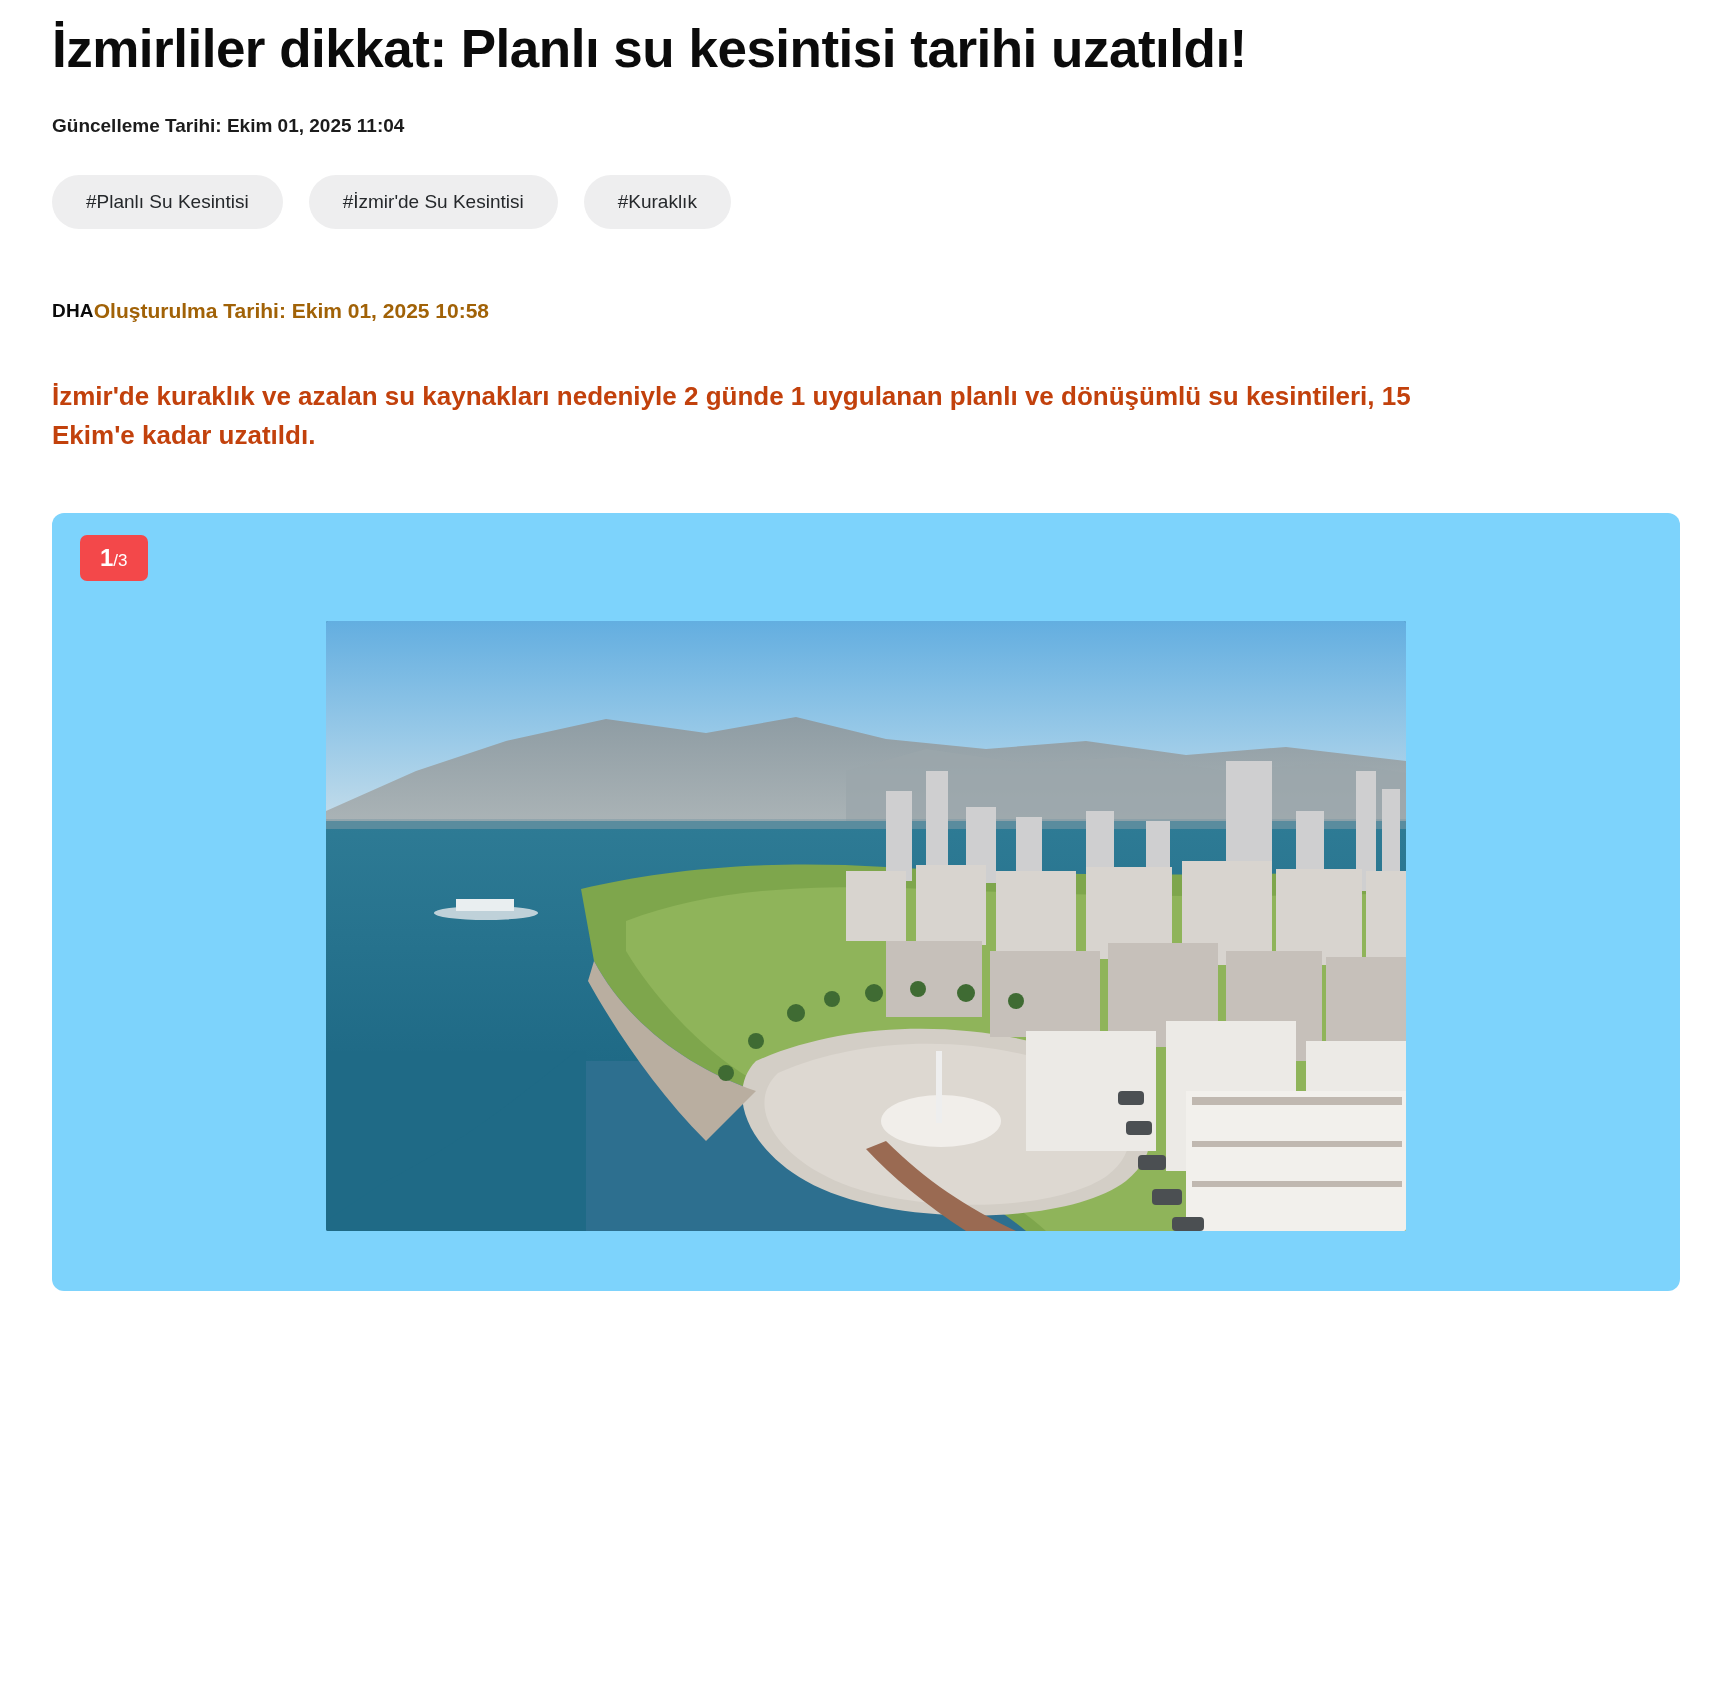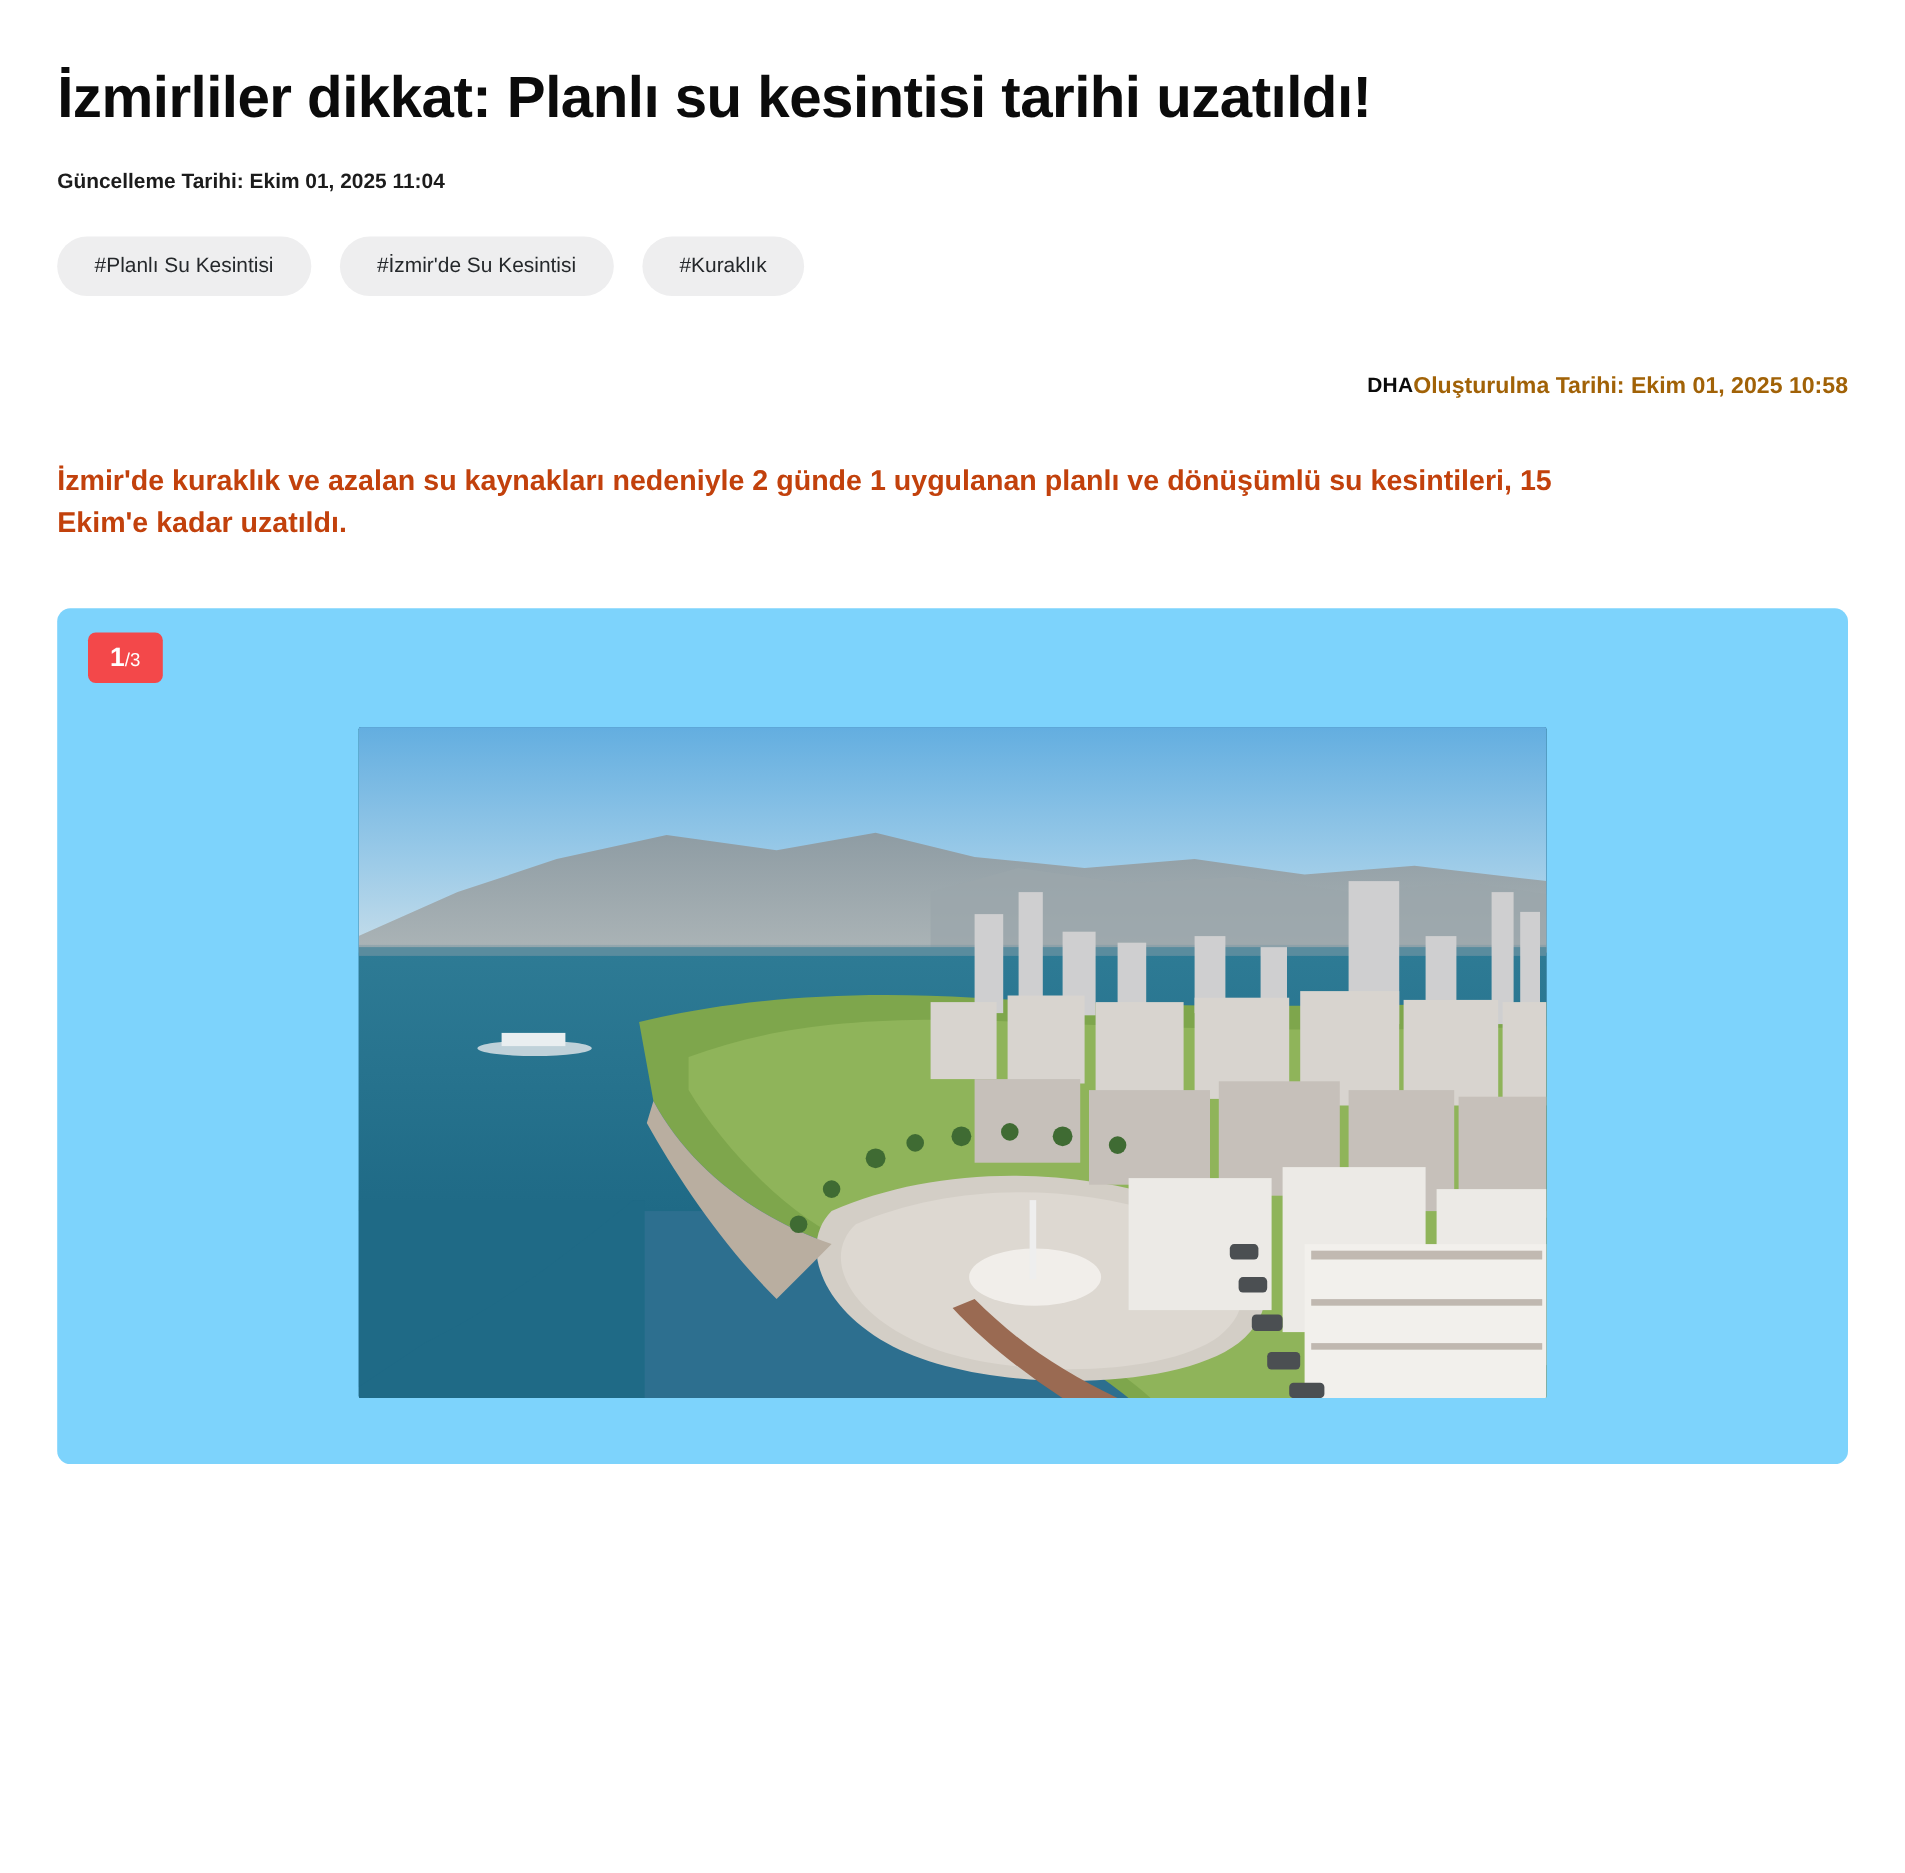--- a/index.html
+++ b/index.html
@@ -12,21 +12,20 @@
   body {
     width: 1732px;
     min-height: 1703px;
     font-family: "Liberation Sans", sans-serif;
     color: #111111;
     -webkit-font-smoothing: antialiased;
   }
   .page {
     width: 1732px;
     padding: 18px 52px 40px 52px;
-    margin-top: 40px;
   }
   .headline {
     font-size: 53px;
     line-height: 1.18;
     font-weight: bold;
     letter-spacing: -0.5px;
     color: #0b0b0b;
     margin: 0 0 34px 0;
   }
   .update-date {
@@ -46,21 +45,21 @@
     border-radius: 30px;
     padding: 16px 34px;
     font-size: 19px;
     color: #25282b;
     white-space: nowrap;
     cursor: pointer;
   }
   .meta-row {
     display: flex;
     align-items: center;
-    justify-content: flex-end;
+    justify-content: flex-start;
     margin-bottom: 54px;
   }
   .source {
     font-size: 19px;
     font-weight: bold;
     color: #0b0b0b;
     letter-spacing: 0.2px;
   }
   .created-date {
     font-size: 21px;

